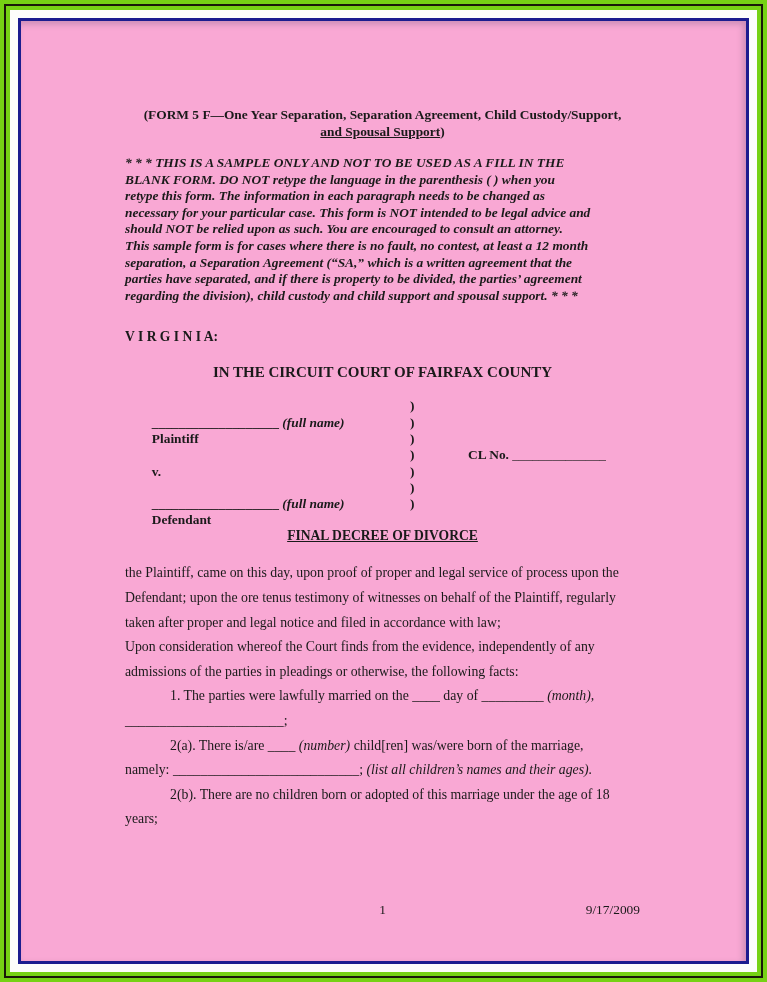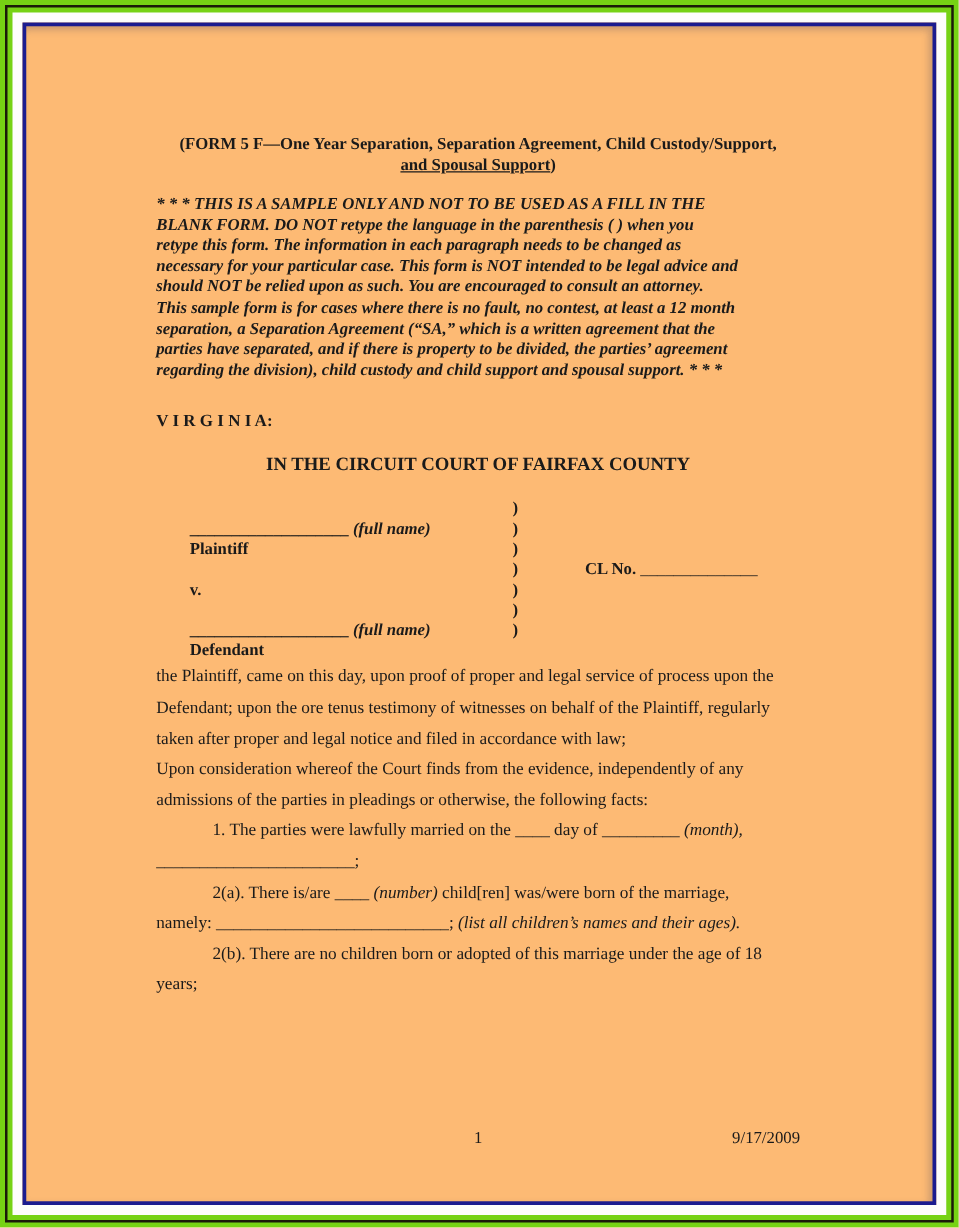--- a/index.html
+++ b/index.html
@@ -7,21 +7,21 @@
     width:767px; height:982px; position:relative; overflow:hidden;
     background:#ffffff; color:#1a1a1a;
     font-family:"Liberation Serif","DejaVu Serif",serif;
   }
   
   .f-green-outer { position:absolute; inset:0; background:#76d214; }
   .f-dark-line   { position:absolute; inset:4px; background:#1a1a08; }
   .f-green-inner { position:absolute; inset:6px; background:#76d214; }
   .f-white-gap   { position:absolute; inset:10px; background:#fdfdfb; }
   .page {
-    position:absolute; inset:18px; background:#fdba74;
+    position:absolute; inset:18px; background:#f9a8d4;
     border:3px solid #1c1c8f;
     box-shadow: inset -3px 3px 6px rgba(60,60,90,.25);
   }
   .content { position:absolute; left:104px; top:85px; width:515px; }
   .ln { white-space:pre; }
   .i { font-style:italic; }
   .u { text-decoration:underline; }
 
   .title-block { font-weight:bold; font-size:13.4px; line-height:17px; text-align:center; }
   .notice { margin-top:15px; font-weight:bold; font-size:13.4px; line-height:16.6px;font-style:italic; }
@@ -98,20 +98,21 @@
       <div class="cap-row">
         <span>___________________ </span><span class="i">(full name)</span>
         <span class="cap-paren">)</span>
       </div>
       <div class="cap-row">
         <span>Defendant</span>
         <span class="cap-paren">)</span>
       </div>
     </div>
 
+    <div class="decree"><span class="u">FINAL DECREE OF DIVORCE</span></div>
 
     <div class="body-block">
       <div class="ln">the Plaintiff, came on this day, upon proof of proper and legal service of process upon the</div>
       <div class="ln">Defendant; upon the ore tenus testimony of witnesses on behalf of the Plaintiff, regularly</div>
       <div class="ln">taken after proper and legal notice and filed in accordance with law;</div>
 
       <div class="ln">Upon consideration whereof the Court finds from the evidence, independently of any</div>
       <div class="ln">admissions of the parties in pleadings or otherwise, the following facts:</div>
 
       <div class="ln indent"><span>1. The parties were lawfully married on the ____ day of _________ </span><span class="i">(month),</span></div>

